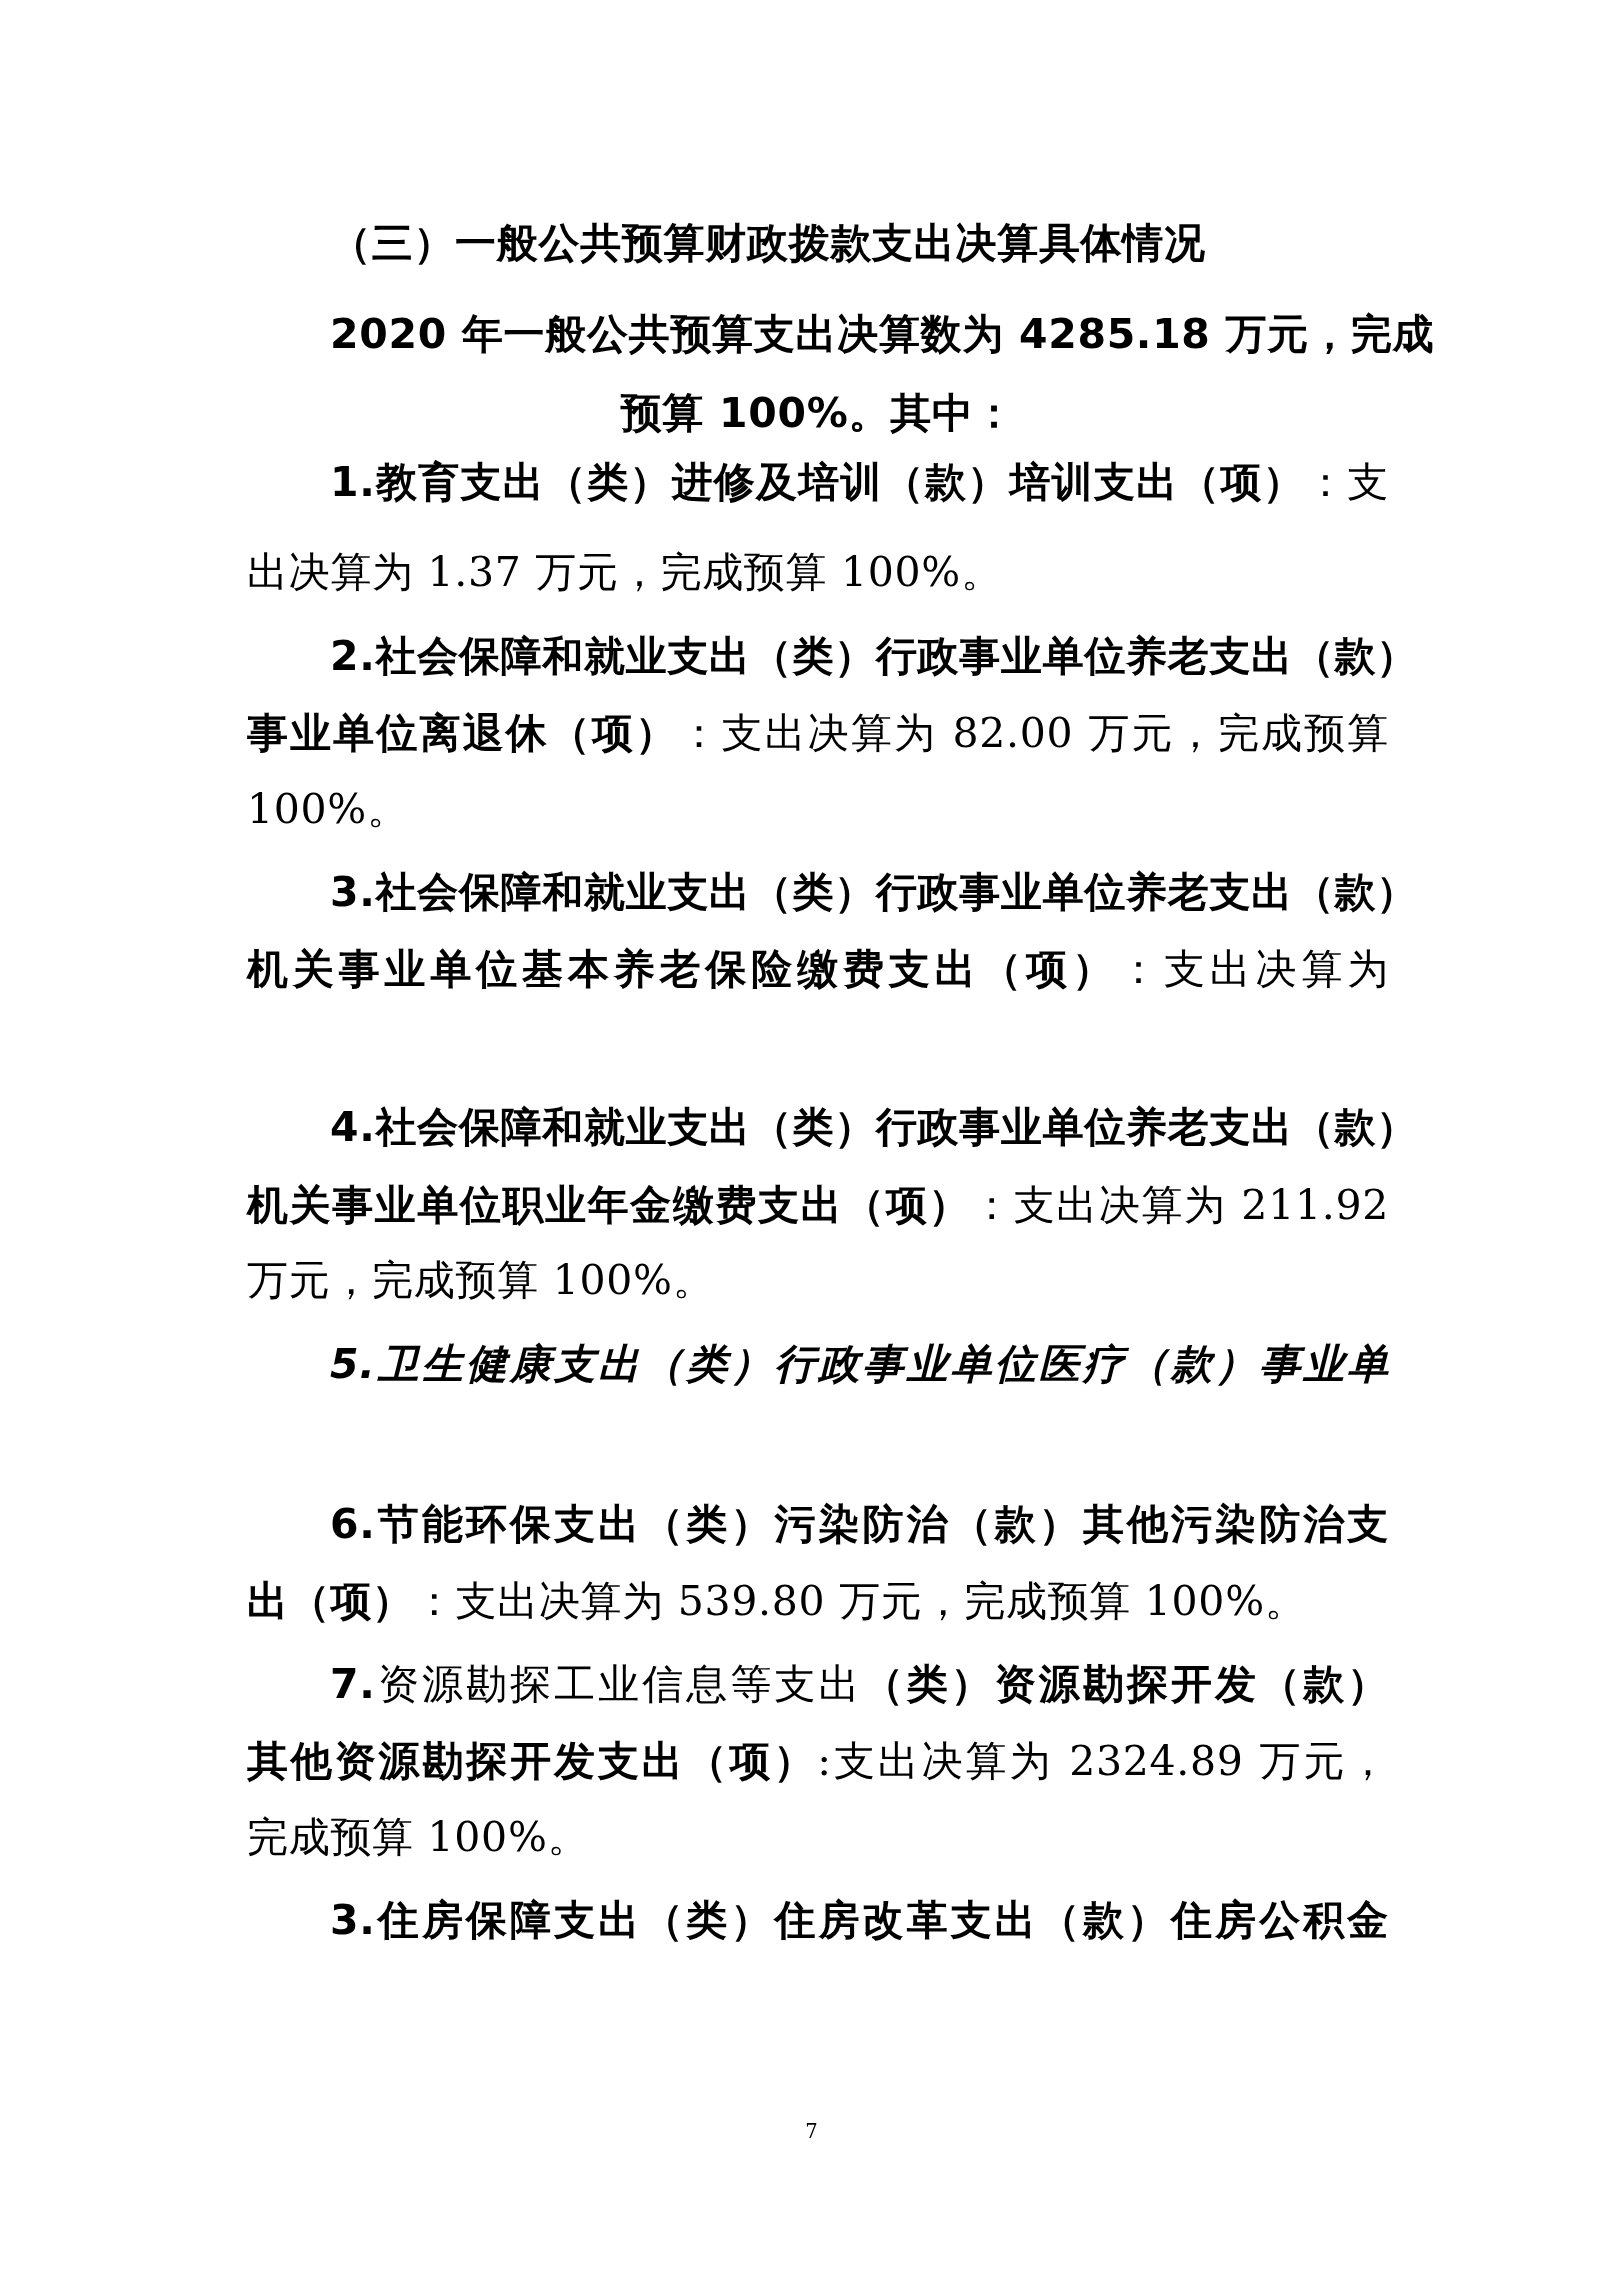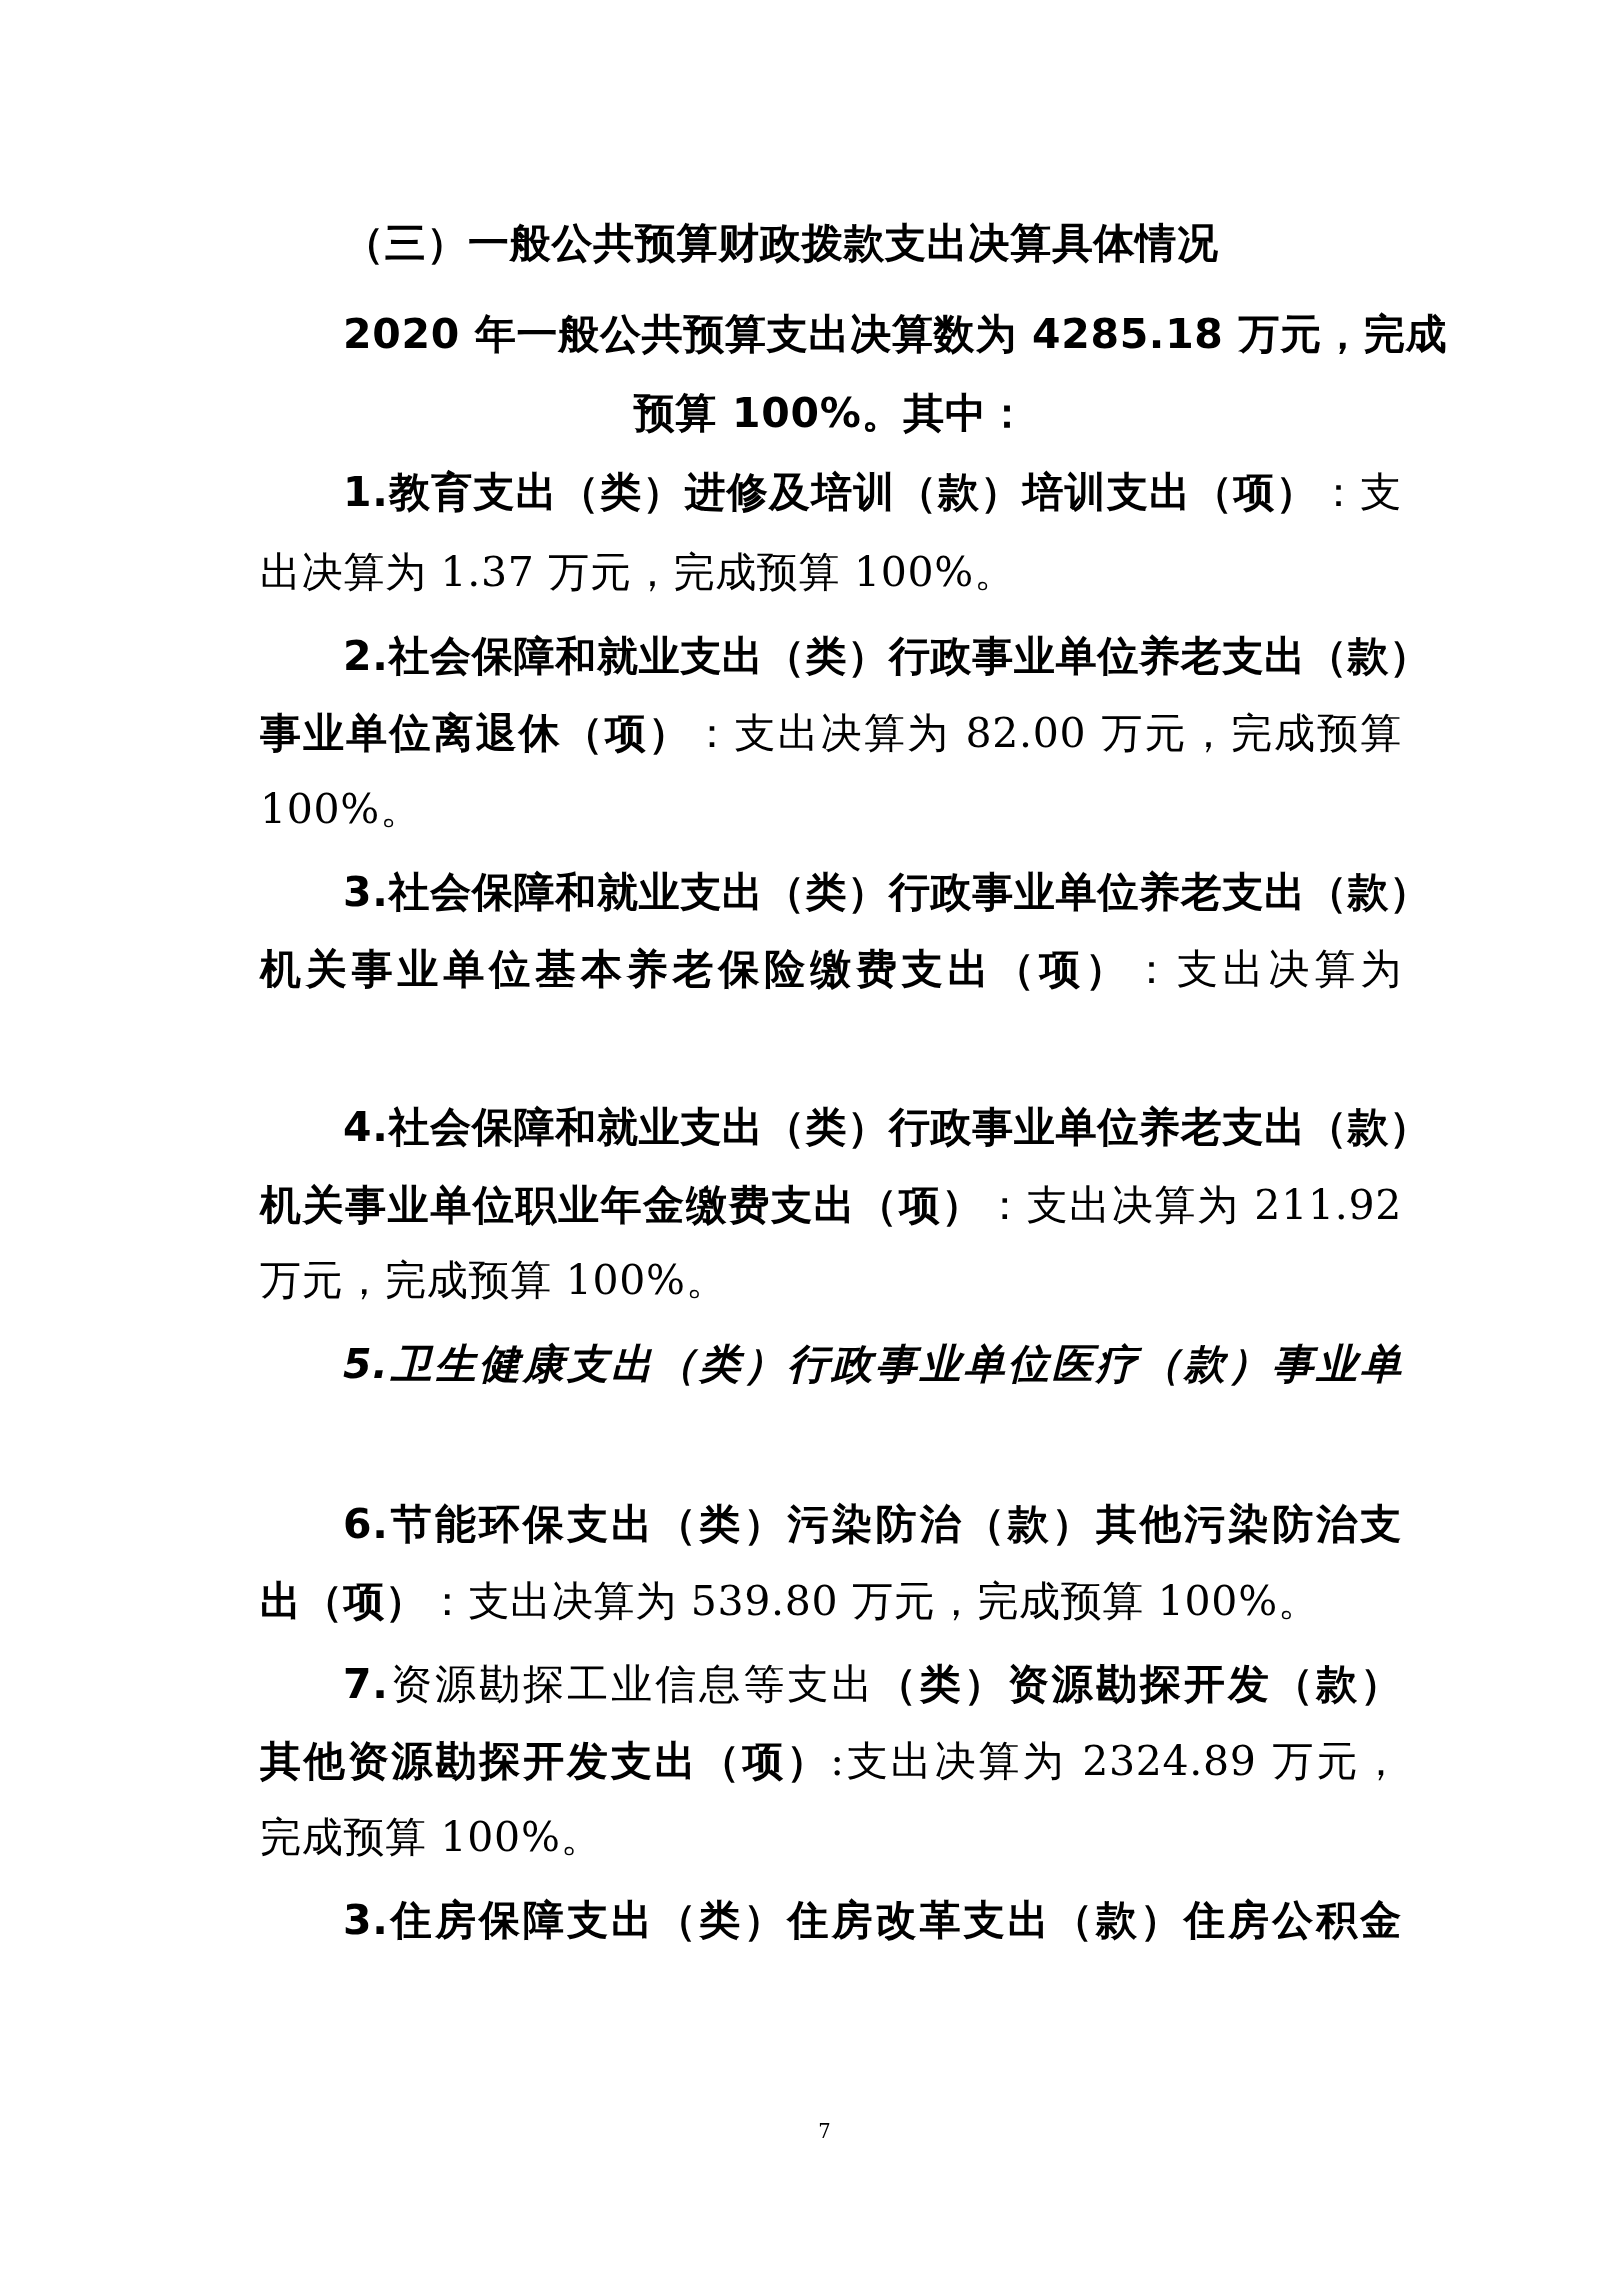--- a/index.html
+++ b/index.html
@@ -1,17 +1,17 @@
 <!DOCTYPE html>
 <html style="font-size:10.5px"><head>
 <meta charset="utf-8">
 <style>
   html, body { margin: 0; padding: 0; background: #ffffff; }
   body { width: 1623px; height: 2295px; position: relative; overflow: hidden; }
-  .page { position: absolute; left: 0; top: 0; width: 1395px; height: 2295px; background: #ffffff; margin-left: 13px; }
+  .page { position: absolute; left: 0; top: 0; width: 1395px; height: 2295px; background: #ffffff; }
   .line {
     position: absolute;
     left: 247px;
     width: 1142px;
     height: 52px;
     line-height: 52px;
     font-family: "DejaVu Serif", "Liberation Serif", serif;
     font-size: 41px;
     color: #000000;
     white-space: nowrap;
@@ -34,21 +34,21 @@
 </head>
 <body>
 
 <div class="page">
 
   <div class="line heading" style="top:217px;">（三）一般公共预算财政拨款支出决算具体情况</div>
 
   <div class="line indent justify r" style="top:308px;"><span class="b">2020 年一般公共预算支出决算数为 4285.18 万元，完成</span></div>
   <div class="line b" style="top:387px;text-align:center;">预算 100%。其中：</div>
 
-  <div class="line indent justify" style="top:466px;"><span class="b">1.教育支出（类）进修及培训（款）培训支出（项）</span><span class="r">：支</span></div>
+  <div class="line indent justify" style="top:456px;"><span class="b">1.教育支出（类）进修及培训（款）培训支出（项）</span><span class="r">：支</span></div>
   <div class="line r" style="top:546px;">出决算为 1.37 万元，完成预算 100%。</div>
 
   <div class="line indent justify b" style="top:630px;">2.社会保障和就业支出（类）行政事业单位养老支出（款）</div>
   <div class="line justify" style="top:707px;"><span class="b">事业单位离退休（项）</span><span class="r">：支出决算为 82.00 万元，完成预算</span></div>
   <div class="line r" style="top:783px;">100%。</div>
 
   <div class="line indent justify b" style="top:866px;">3.社会保障和就业支出（类）行政事业单位养老支出（款）</div>
   <div class="line justify" style="top:943px;"><span class="b">机关事业单位基本养老保险缴费支出（项）</span><span class="r">：支出决算为</span></div>
 
   <div class="line indent justify b" style="top:1101px;">4.社会保障和就业支出（类）行政事业单位养老支出（款）</div>

